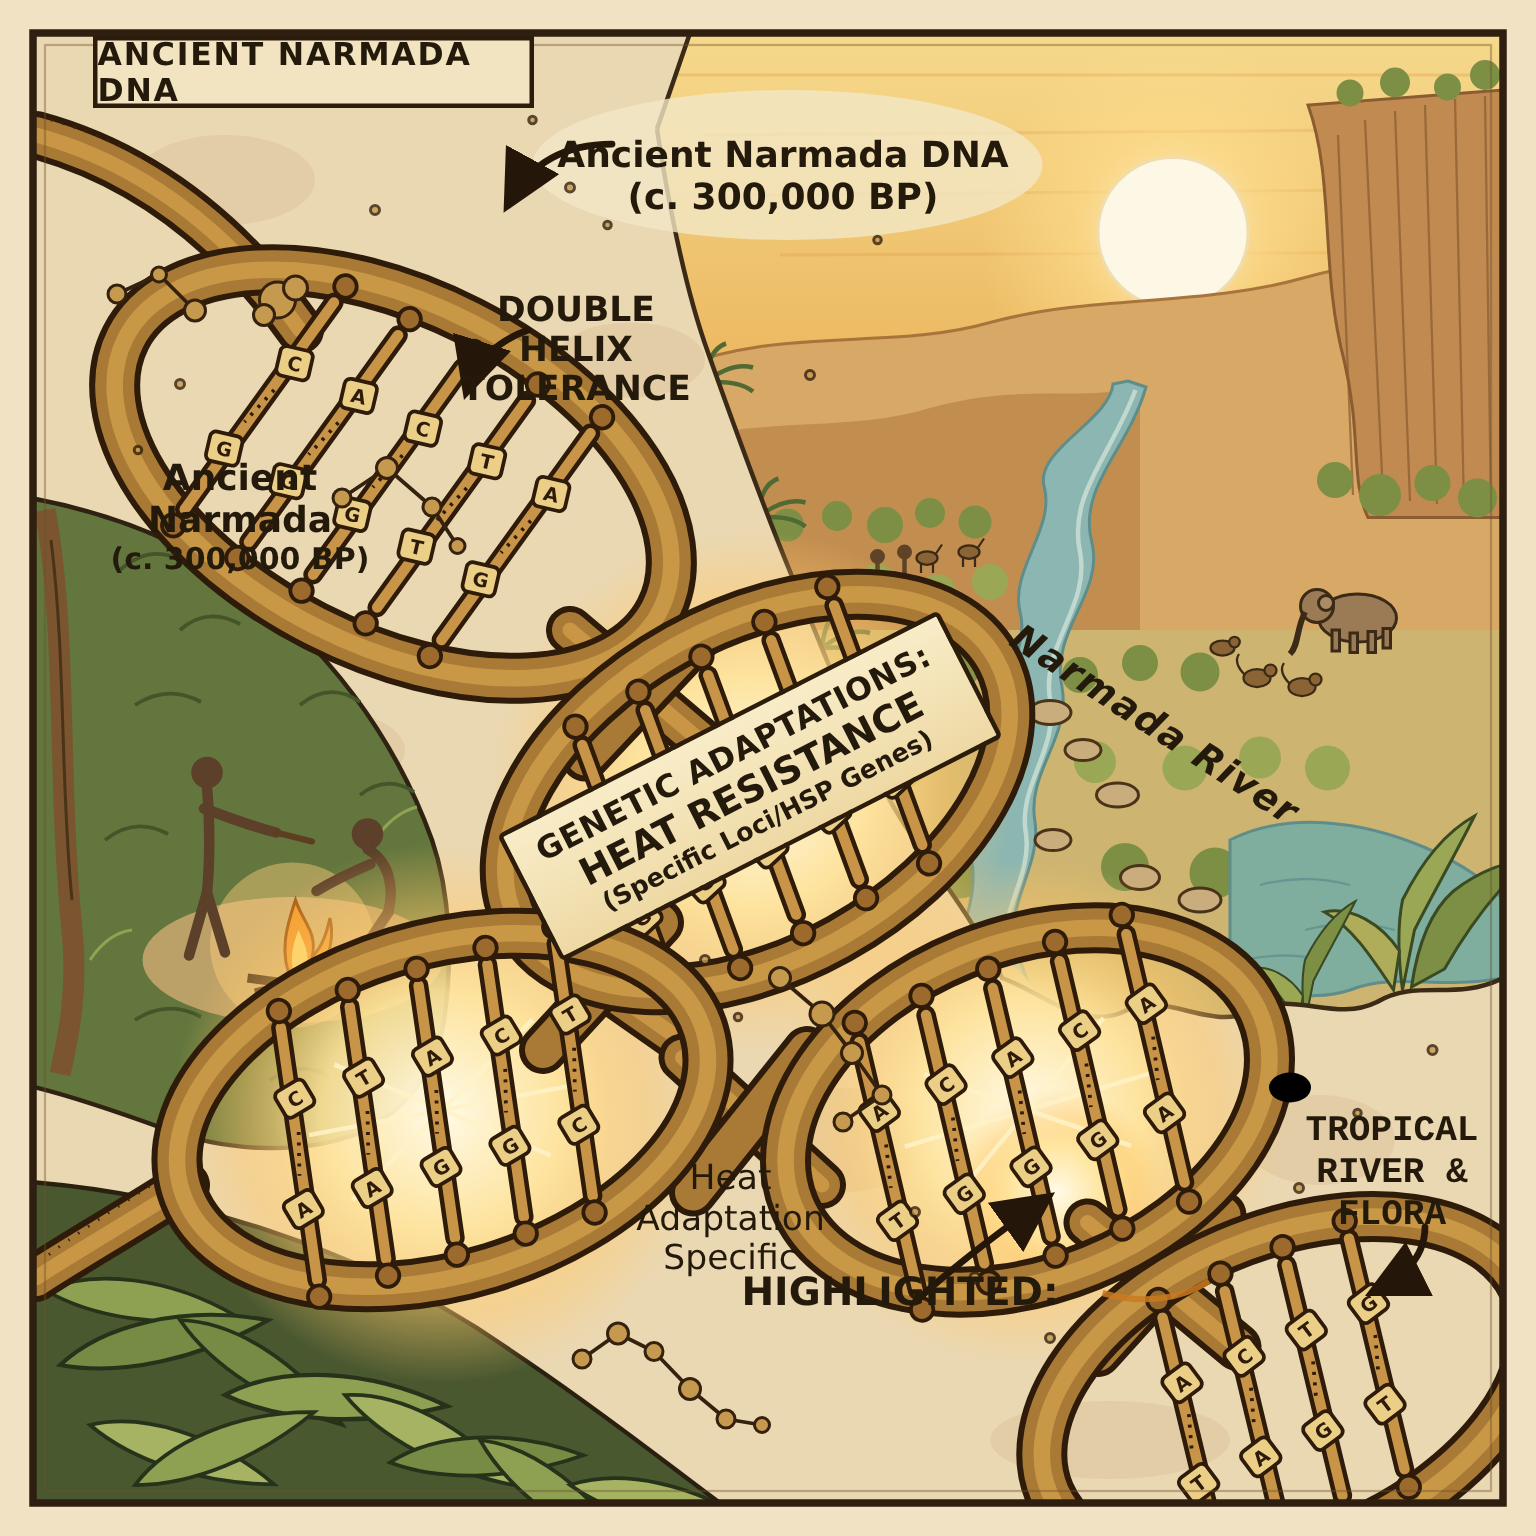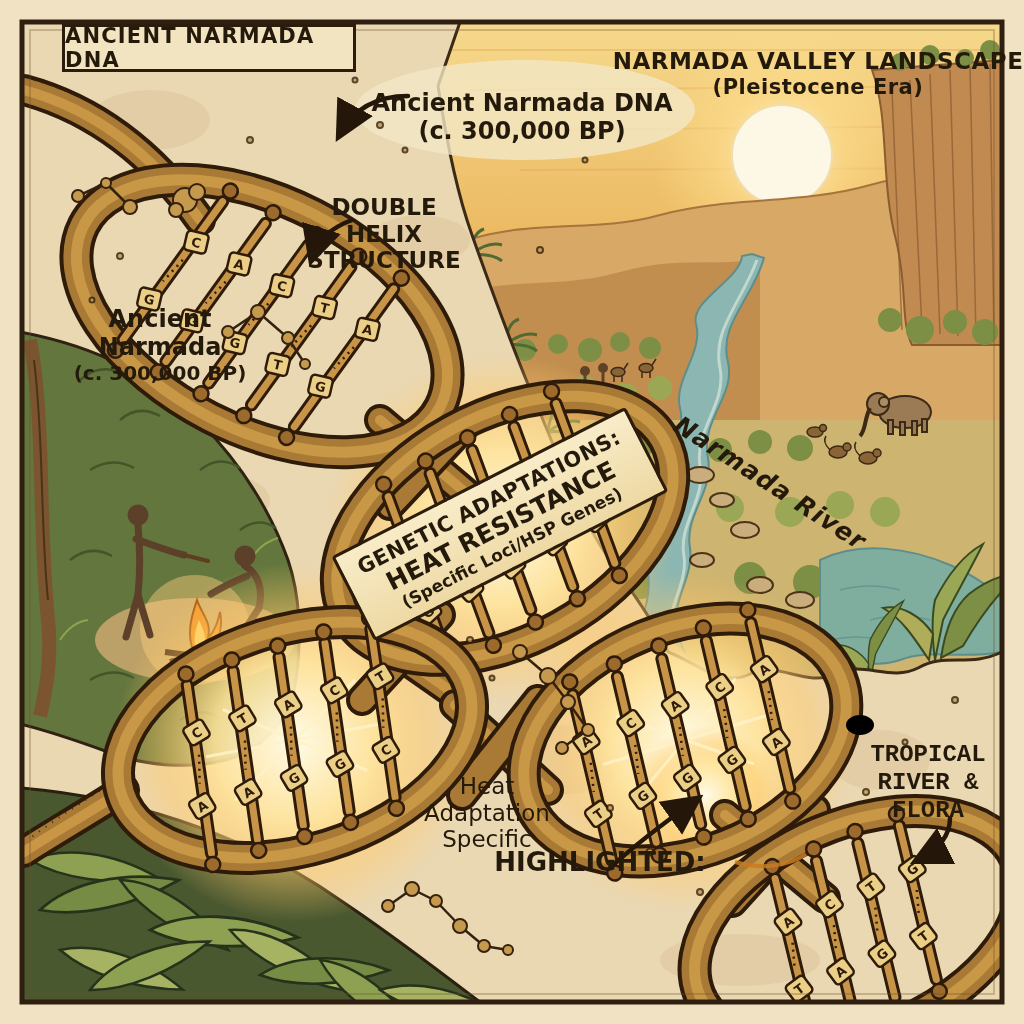--- a/index.html
+++ b/index.html
@@ -920,29 +920,25 @@
 
 <div class="title-box">
   <span>ANCIENT NARMADA DNA</span>
 </div>
 
 <div class="label bold" style="left:522px;top:118px;font-size:24px;">
   <div>Ancient Narmada DNA</div>
   <div>(c. 300,000 BP)</div>
 </div>
 
-<div class="label bold" style="left:818px;top:74px;font-size:23px;letter-spacing:.5px;">
-  <div>NARMADA VALLEY LANDSCAPE</div>
-  <div style="font-size:21px">(Pleistocene Era)</div>
-</div>
 
 <div class="label bold" style="left:384px;top:234px;font-size:23px;">
   <div>DOUBLE</div>
   <div>HELIX</div>
-  <div>STRUCTURE</div>
+  <div>TOLERANCE</div>
 </div>
 
 <div class="label bold" style="left:160px;top:345px;font-size:24px;">
   <div>Ancient</div>
   <div>Narmada</div>
   <div style="font-size:20px">(c. 300,000 BP)</div>
 </div>
 
 <div class="banner">
   <div class="b1">GENETIC ADAPTATIONS:</div>

